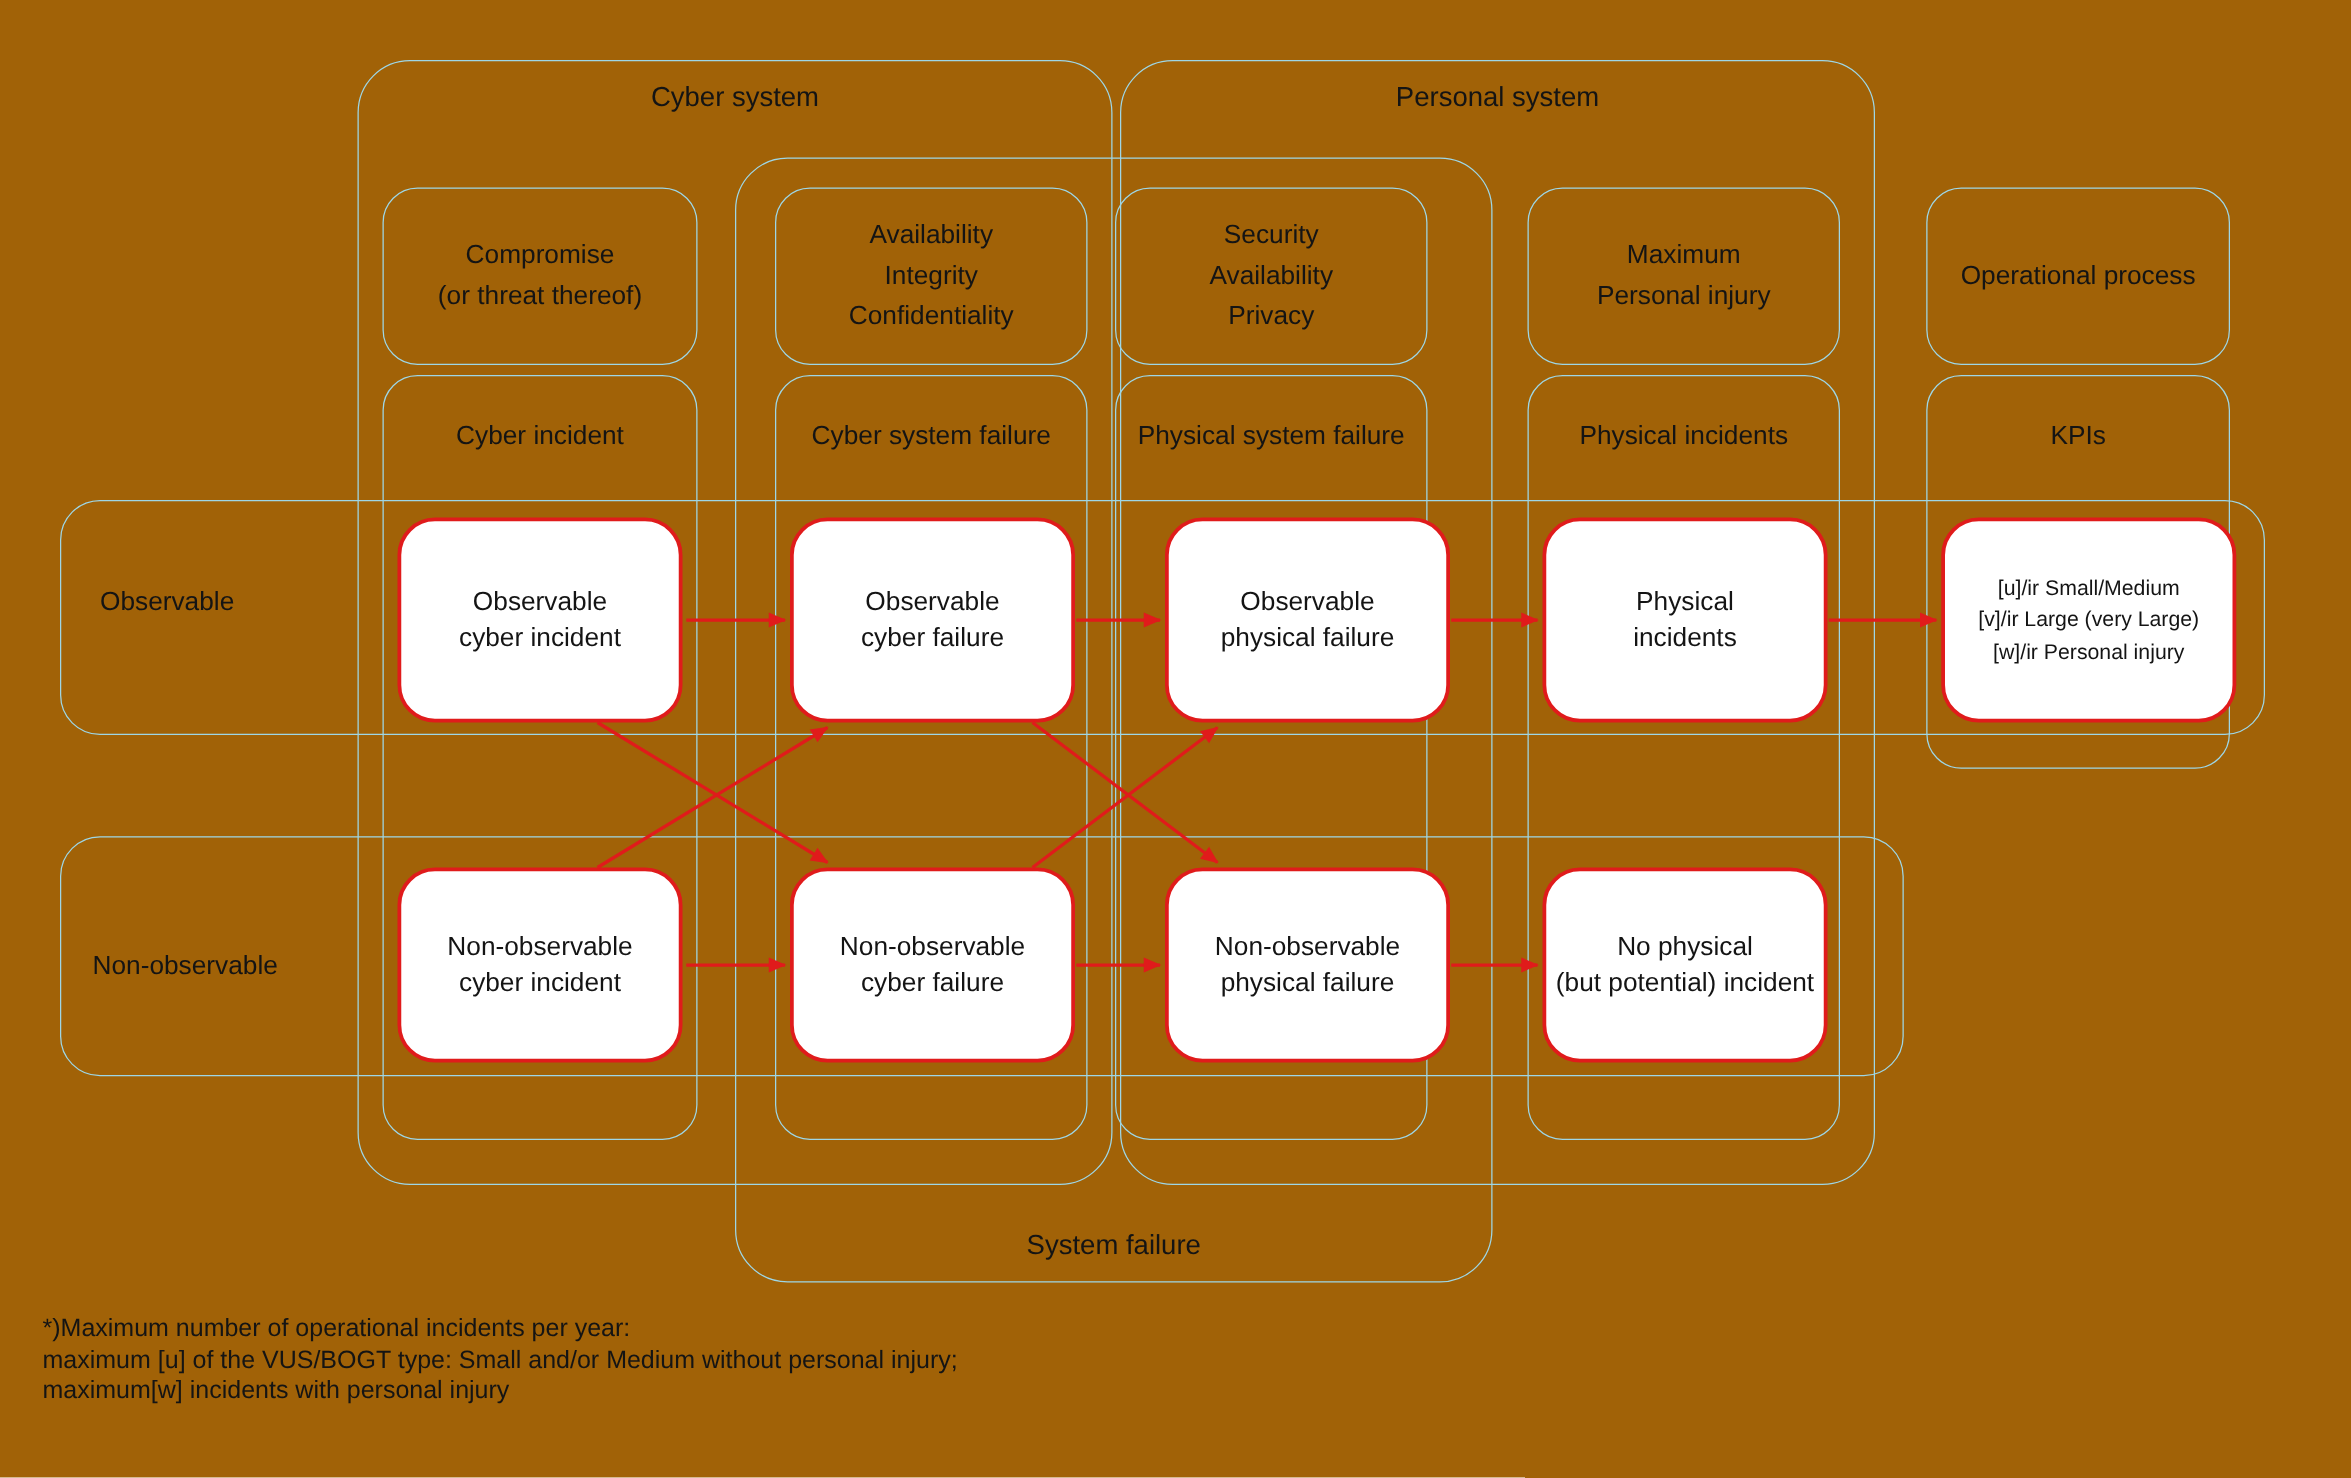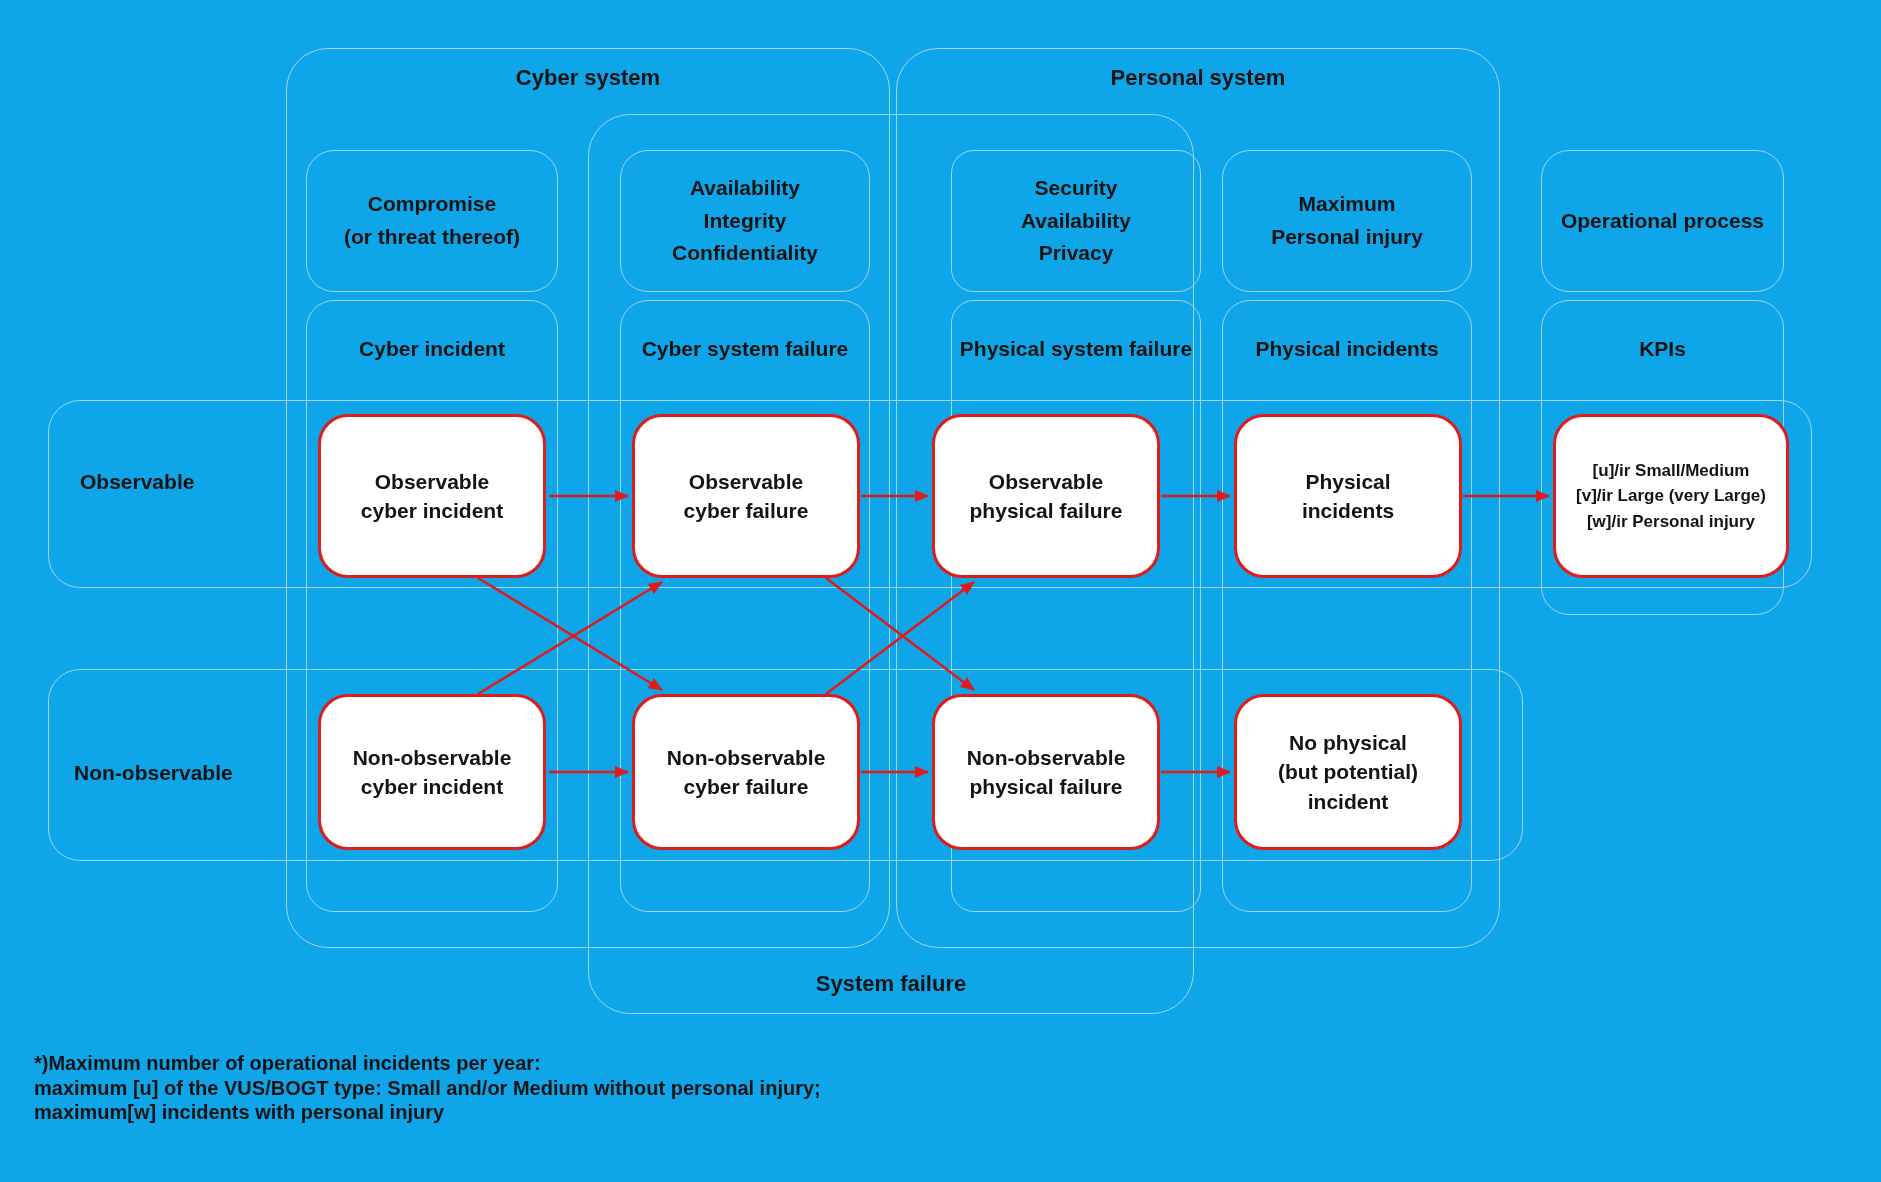--- a/index.html
+++ b/index.html
@@ -4,64 +4,63 @@
 <style>
   html,body{margin:0;padding:0;background:#ffffff;}
   :root{
     --red:#e01b1b;
     --blue:#9ed7e7;
     --text:#141414;
   }
   .canvas{
     position:relative;
     width:1881px;height:1182px;
-    background:#0ea5e9;
+    background:#a16207;
     font-family:"Liberation Sans", sans-serif;
     color:var(--text);
     overflow:hidden;
-    font-weight:bold;
   }
   
   .ctr{
     position:absolute;
     border:1.5px solid var(--blue);
     border-radius:42px;
     background:transparent;
     box-sizing:border-box;
   }
   .grp-label{
     position:absolute;left:0;right:0;top:16px;
     text-align:center;font-size:22px;
   }
   .grp-label-bottom{
     position:absolute;left:0;right:0;bottom:16px;
     text-align:center;font-size:22px;
   }
   .grp-cyber{left:286px;top:48px;width:604px;height:900px;}
   .grp-physical{left:896px;top:48px;width:604px;height:900px;}
-  .grp-sysfail{left:588px;top:114px;width:606px;height:900px;padding-left:29px;}
+  .grp-sysfail{left:588px;top:126px;width:606px;height:900px;padding-left:29px;}
 
   .band{border-radius:32px;}
   .band1{left:48px;top:400px;width:1764px;height:188px;}
   .band2{left:48px;top:669px;width:1475px;height:192px;}
 
   .attr{
     border-radius:28px;
     display:flex;align-items:center;justify-content:center;
     text-align:center;font-size:21px;line-height:1.55;
   }
   .attr{top:150px;height:142px;}
   .colbox{border-radius:28px;top:300px;height:612px;}
   .col-label{
     position:absolute;left:0;right:0;top:36px;
     text-align:center;font-size:21px;
   }
   .cx1{left:306px;width:252px;}
   .cx2{left:620px;width:250px;}
-  .cx3{left:951px;width:250px;border-radius:23px;}
+  .cx3{left:892px;width:250px;}
   .cx4{left:1222px;width:250px;}
   .cx5{left:1541px;width:243px;}
   .colbox.kpi{height:315px;}
 
   
   .row-label{
     position:absolute;font-size:21px;
   }
   .rl1{left:80px;top:470px;}
   .rl2{left:74px;top:761px;}

